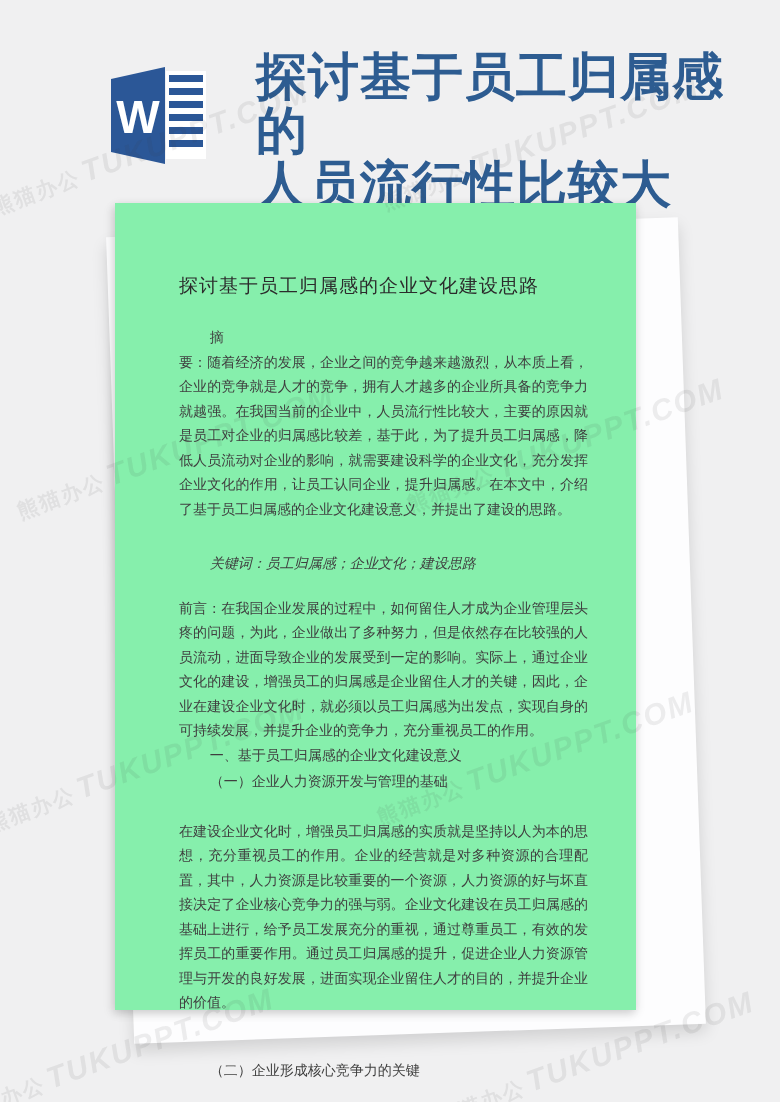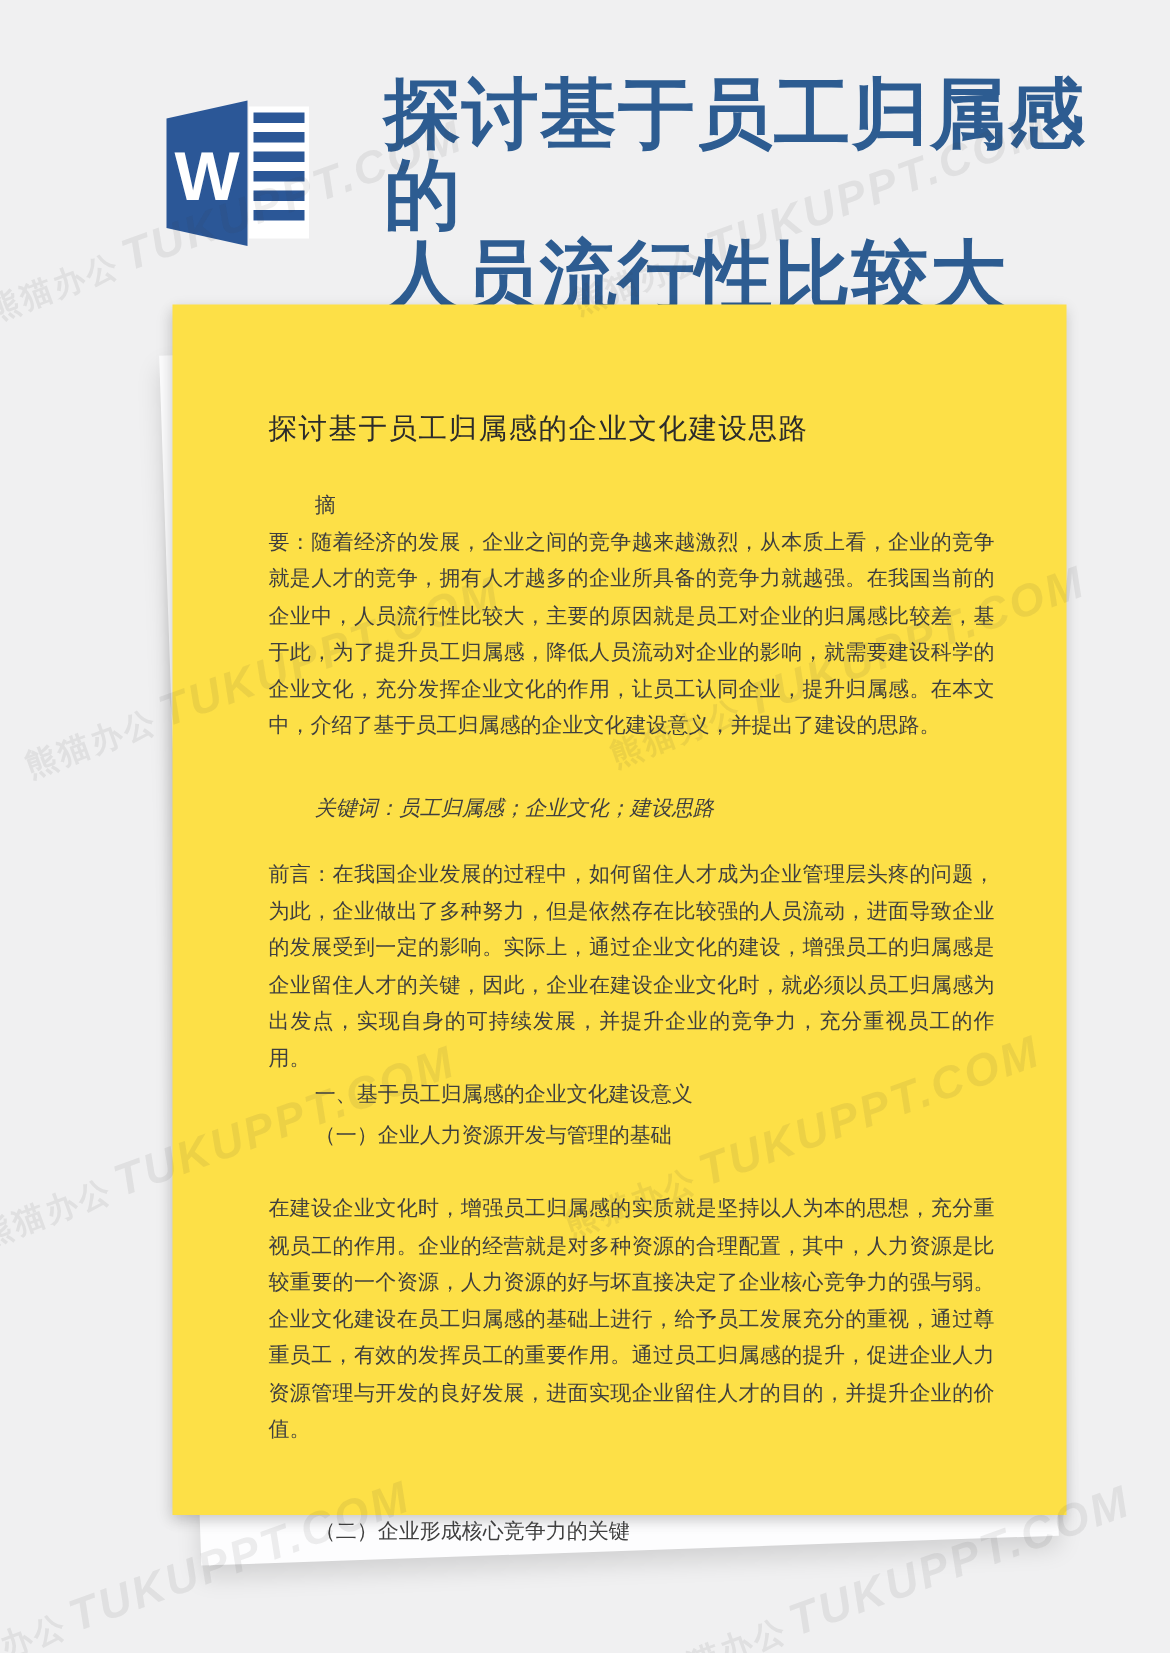--- a/index.html
+++ b/index.html
@@ -20,22 +20,22 @@
     color:#2d5c91;letter-spacing:1px;
   }
   
   .page-behind{
     position:absolute;left:115px;top:203px;width:572px;height:807px;
     background:#fdfdfe;
     transform:translate(5px,24px) rotate(-2deg);
     box-shadow:0 8px 16px rgba(0,0,0,0.13);
   }
   .page-main{
-    position:absolute;left:115px;top:203px;width:596px;height:807px;
-    background:#fde047;
+    position:absolute;left:115px;top:203px;width:521px;height:807px;
+    background:#86efac;
     box-shadow:0 3px 9px rgba(0,0,0,0.16), -4px 4px 10px rgba(0,0,0,0.06);
     box-sizing:border-box;
     padding:70px 48px 0 64px;
   }
   .doc-title{
     font-size:19px;color:#2b2b2b;margin:0 0 27px 0;
     letter-spacing:1px;font-weight:normal;
   }
   .doc-text{
     font-size:14px;line-height:24.5px;color:#3f3f3f;

